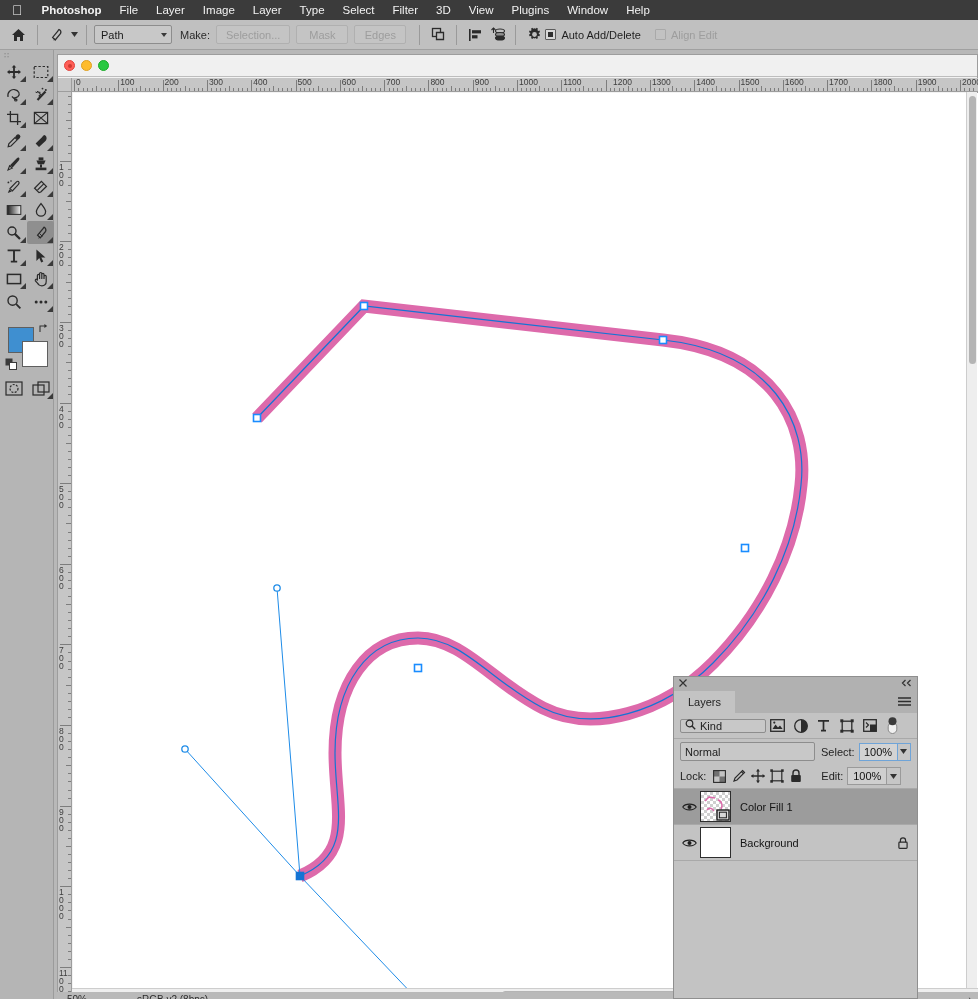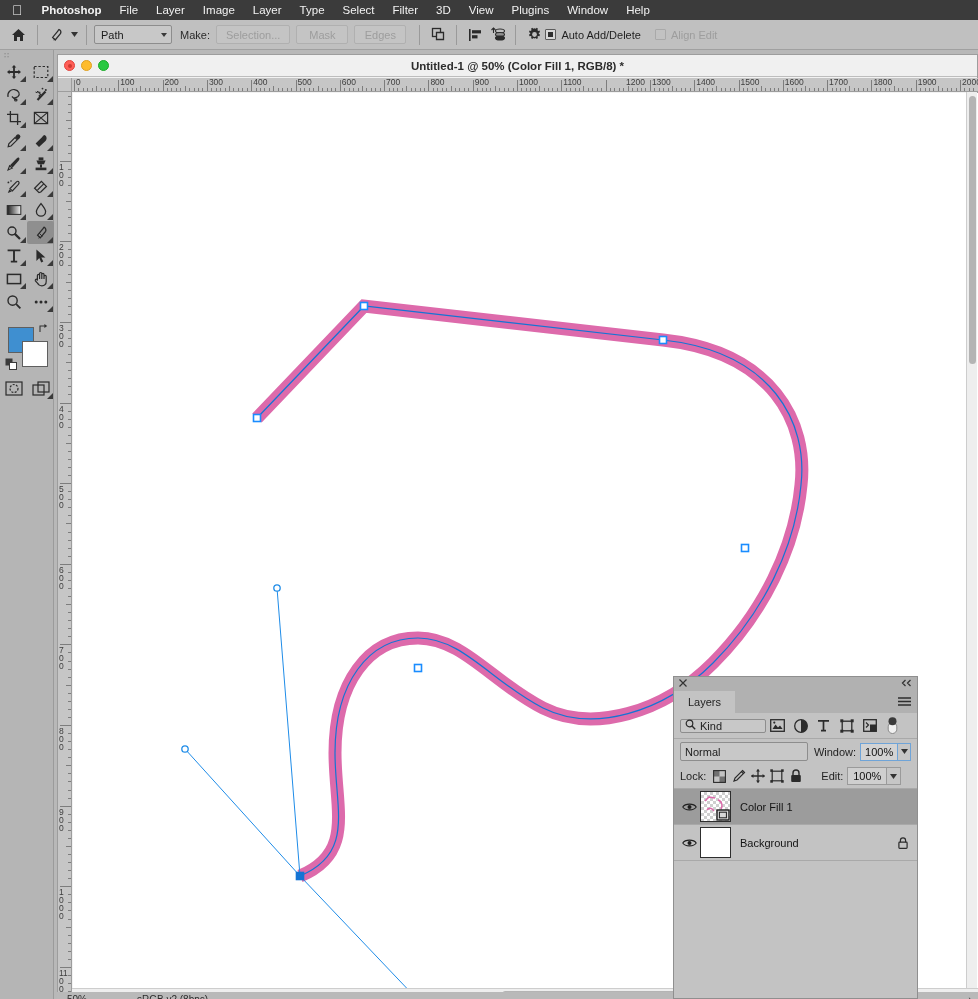--- a/index.html
+++ b/index.html
@@ -557,21 +557,20 @@
 </div>
 
 <div id="docwin">
 
   <div id="titlebar">
     <div class="tlights">
       <span class="tl r"></span>
       <span class="tl y"></span>
       <span class="tl g"></span>
     </div>
-    <div id="doctitle">Untitled-1 @ 50% (Color Fill 1, RGB/8) *</div>
   </div>
 
   <div id="rul-corner"></div>
   <div id="rul-h">
       <div class="rtick" style="left: 2px; height: 11px;"></div>
       <div class="rlab" style="left: 2px;">0</div>
       <div class="rtick" style="left: 6.43px; height: 3px;"></div>
       <div class="rtick" style="left: 10.86px; height: 3px;"></div>
       <div class="rtick" style="left: 15.29px; height: 3px;"></div>
       <div class="rtick" style="left: 19.72px; height: 3px;"></div>
@@ -695,21 +694,21 @@
       <div class="rtick" style="left: 493.73px; height: 3px;"></div>
       <div class="rtick" style="left: 498.16px; height: 3px;"></div>
       <div class="rtick" style="left: 502.59px; height: 3px;"></div>
       <div class="rtick" style="left: 507.02px; height: 3px;"></div>
       <div class="rtick" style="left: 511.45px; height: 5px;"></div>
       <div class="rtick" style="left: 515.88px; height: 3px;"></div>
       <div class="rtick" style="left: 520.31px; height: 3px;"></div>
       <div class="rtick" style="left: 524.74px; height: 3px;"></div>
       <div class="rtick" style="left: 529.17px; height: 3px;"></div>
       <div class="rtick" style="left: 533.6px; height: 11px;"></div>
-      <div class="rlab" style="left: 552px;">1200</div>
+      <div class="rlab" style="left: 539px;">1200</div>
       <div class="rtick" style="left: 538.03px; height: 3px;"></div>
       <div class="rtick" style="left: 542.46px; height: 3px;"></div>
       <div class="rtick" style="left: 546.89px; height: 3px;"></div>
       <div class="rtick" style="left: 551.32px; height: 3px;"></div>
       <div class="rtick" style="left: 555.75px; height: 5px;"></div>
       <div class="rtick" style="left: 560.18px; height: 3px;"></div>
       <div class="rtick" style="left: 564.61px; height: 3px;"></div>
       <div class="rtick" style="left: 569.04px; height: 3px;"></div>
       <div class="rtick" style="left: 573.47px; height: 3px;"></div>
       <div class="rtick" style="left: 577.9px; height: 11px;"></div>
@@ -1058,21 +1057,21 @@
           <circle cx="5.5" cy="4.2" r="4" fill="#3a3a3a"></circle>
         </svg>
     </span>
   </div>
 
   <div id="lp-blend">
     <div class="blendsel">
       <span>Normal</span>
       <span class="caret"></span>
     </div>
-    <span class="lbl">Window:</span>
+    <span class="lbl">Select:</span>
     <div class="numfield" style="width:40px;justify-content:center;">100%</div>
     <div class="numstep">
       <svg width="7" height="5" viewBox="0 0 7 5">
           <path d="M0 0 L7 0 L3.5 5 Z" fill="#333"></path>
         </svg>
     </div>
   </div>
 
   <div id="lp-lock">
     <span class="lbl" style="margin-left:0">Lock:</span>

